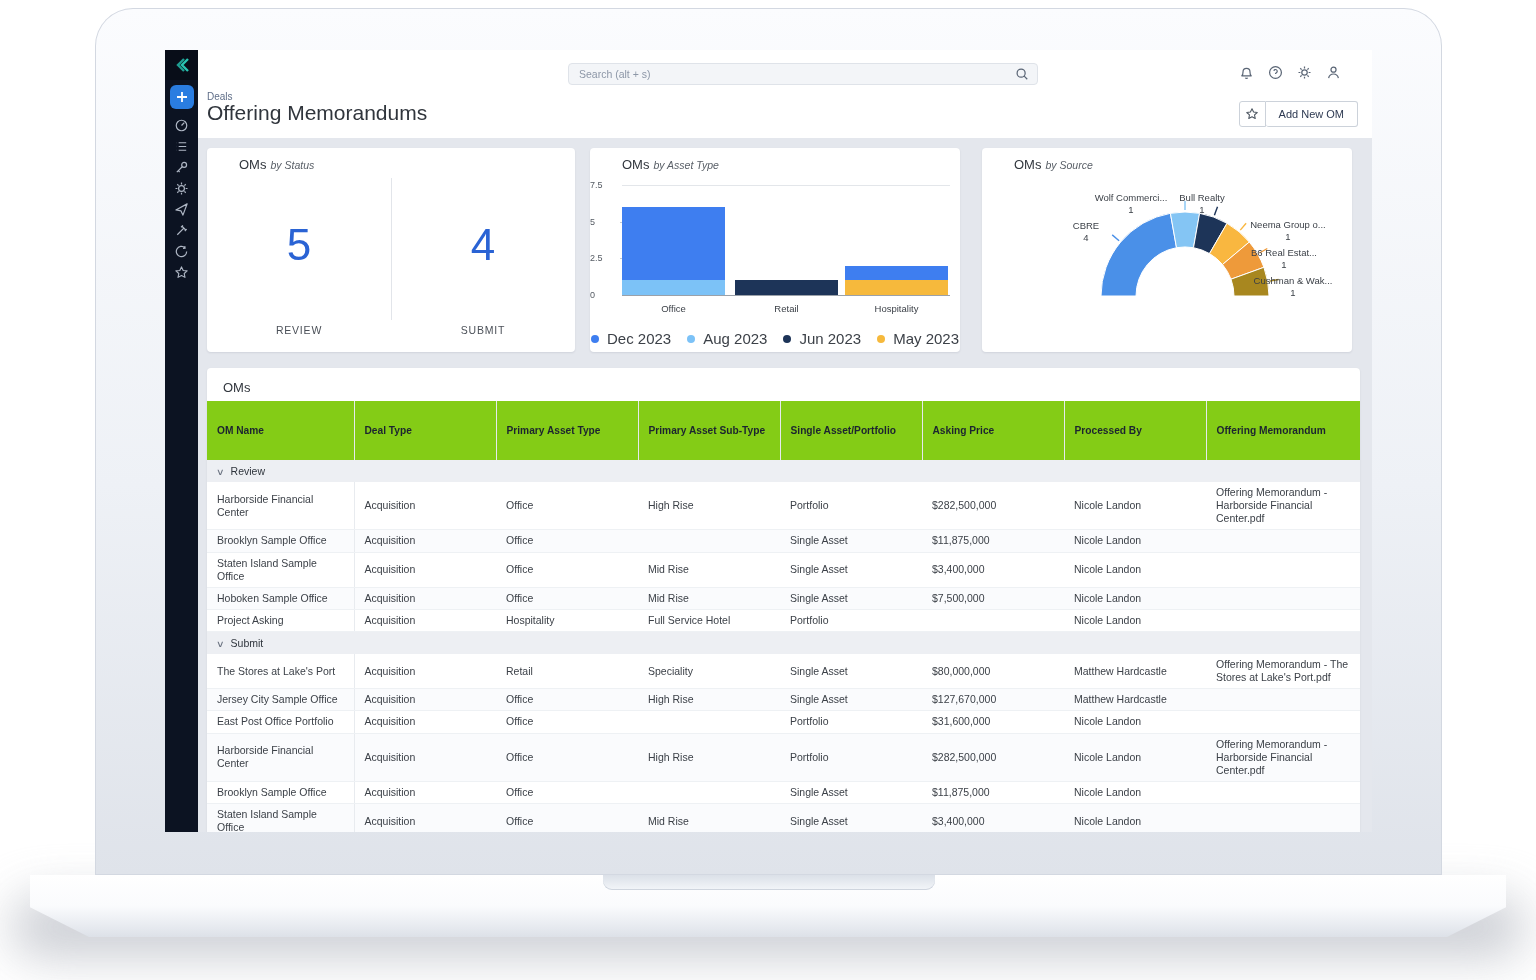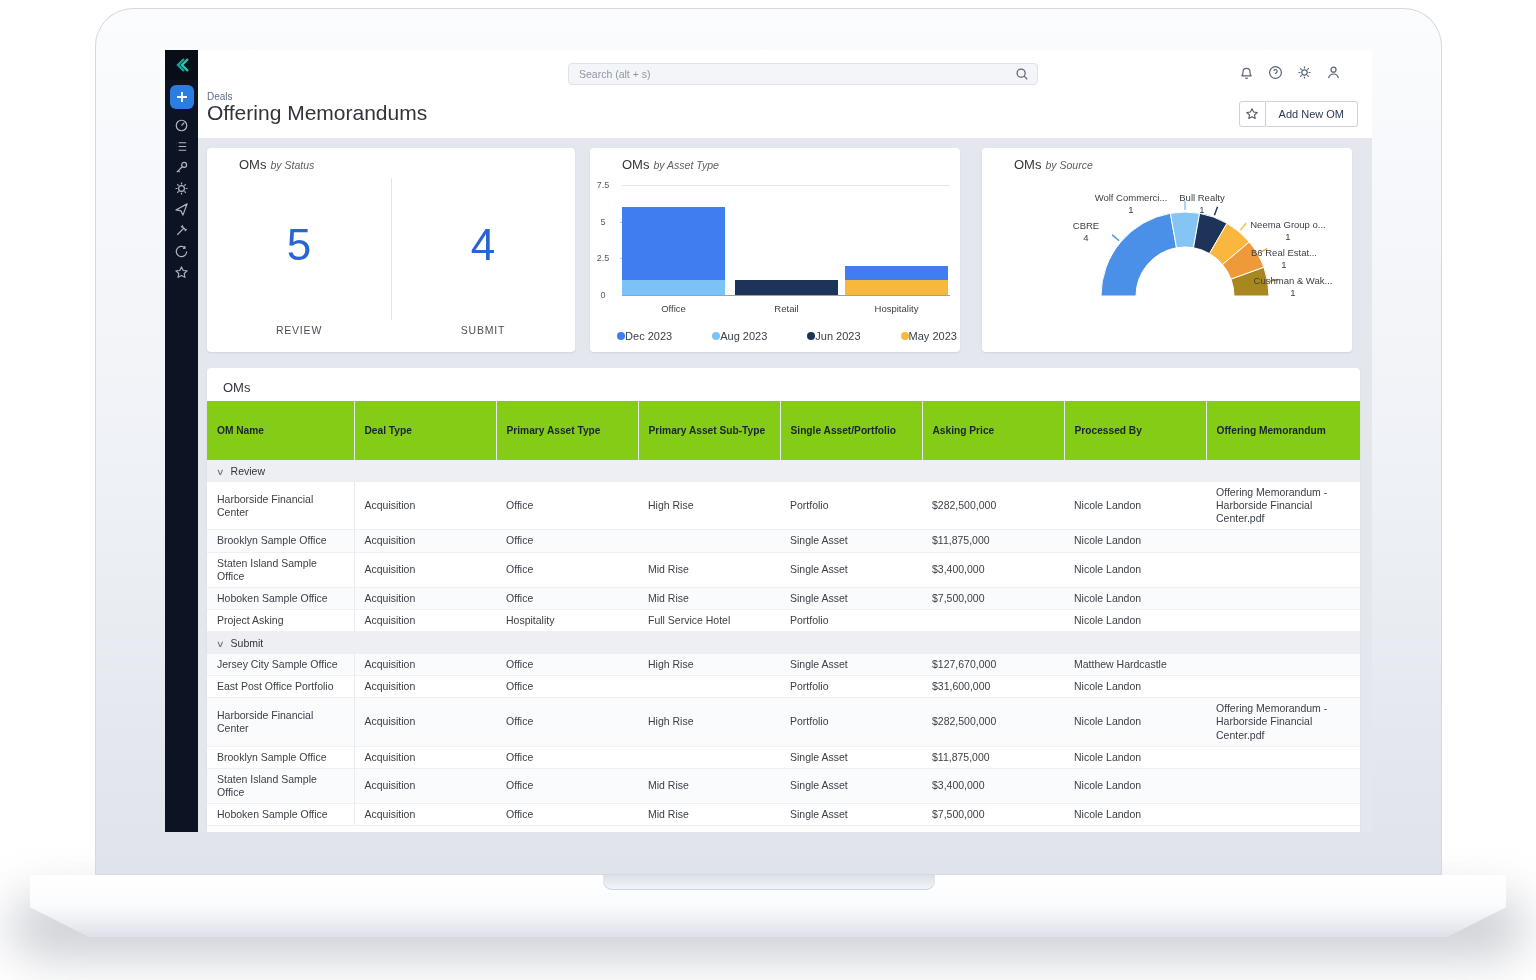--- a/index.html
+++ b/index.html
@@ -48,28 +48,28 @@
   .card-title .sub{font-size:10.5px;font-style:italic;color:#5a6068;margin-left:4px;}
   
   #card-status{left:42px;top:98px;width:368px;height:204px;}
   .kpi-half{position:absolute;top:34px;bottom:0;width:50%;text-align:center;}
   .kpi-val{margin-top:38px;font-size:44px;font-weight:300;color:#2a63d4;}
   .kpi-label{position:absolute;bottom:16px;width:100%;font-size:10.5px;letter-spacing:.8px;color:#4b5058;}
   .kpi-divider{position:absolute;left:50%;top:30px;bottom:32px;width:1px;background:#e2e5ea;}
   
   #card-asset{left:425px;top:98px;width:370px;height:204px;}
   .bar-plot{position:absolute;left:0;top:0;width:370px;height:204px;}
-  .ytick{position:absolute;font-size:9px;color:#555b63;width:26px;text-align:center;}
+  .ytick{position:absolute;font-size:9px;color:#555b63;width:26px;text-align:left;}
   .gridline{position:absolute;height:1px;background:#e3e6ea;}
   .baseline{position:absolute;height:1px;background:#9ba1a9;}
   .tickdash{position:absolute;height:1px;width:5px;background:#c6cad0;}
   .bar-seg{position:absolute;}
   .cat-label{position:absolute;font-size:9.5px;color:#3c4148;text-align:center;}
   .bar-legend{position:absolute;left:0;right:0;top:182px;display:flex;justify-content:center;gap:16px;}
-  .leg-item{display:flex;align-items:center;gap:0;font-size:11px;color:#3c4148;margin-left:24px;}
+  .leg-item{display:flex;align-items:center;gap:8px;font-size:15px;color:#3c4148;}
   .leg-dot{width:8px;height:8px;border-radius:50%;}
   
   #card-source{left:817px;top:98px;width:370px;height:204px;}
   .donut-svg{position:absolute;left:0;top:0;}
   .src-label{position:absolute;font-size:9.5px;color:#3a3f46;line-height:1.3;text-align:center;}
   .sl0{left:78px;top:72px;width:52px;}
   .sl1{left:102px;top:44px;width:94px;}
   .sl2{left:183px;top:44px;width:74px;}
   .sl3{left:258px;top:71px;width:96px;text-align:center;}
   .sl4{left:256px;top:99px;width:92px;}
@@ -388,20 +388,30 @@
               <td class="link">Hospitality</td>
               <td class="link">Full Service Hotel</td>
               <td>Portfolio</td>
               <td></td>
               <td class="link">Nicole Landon</td>
               <td></td>
             </tr>
             <tr class="group-row">
               <td colspan="8"><span class="chev">∨</span><span>Submit</span></td>
             </tr>
+            <tr class="data-row">
+              <td class="link">The Stores at Lake's Port</td>
+              <td>Acquisition</td>
+              <td class="link">Retail</td>
+              <td class="link">Speciality</td>
+              <td>Single Asset</td>
+              <td>$80,000,000</td>
+              <td class="link">Matthew Hardcastle</td>
+              <td class="link">Offering Memorandum - The Stores at Lake's Port.pdf</td>
+            </tr>
             <tr class="data-row alt">
               <td class="link">Jersey City Sample Office</td>
               <td>Acquisition</td>
               <td class="link">Office</td>
               <td class="link">High Rise</td>
               <td>Single Asset</td>
               <td>$127,670,000</td>
               <td class="link">Matthew Hardcastle</td>
               <td></td>
             </tr>

